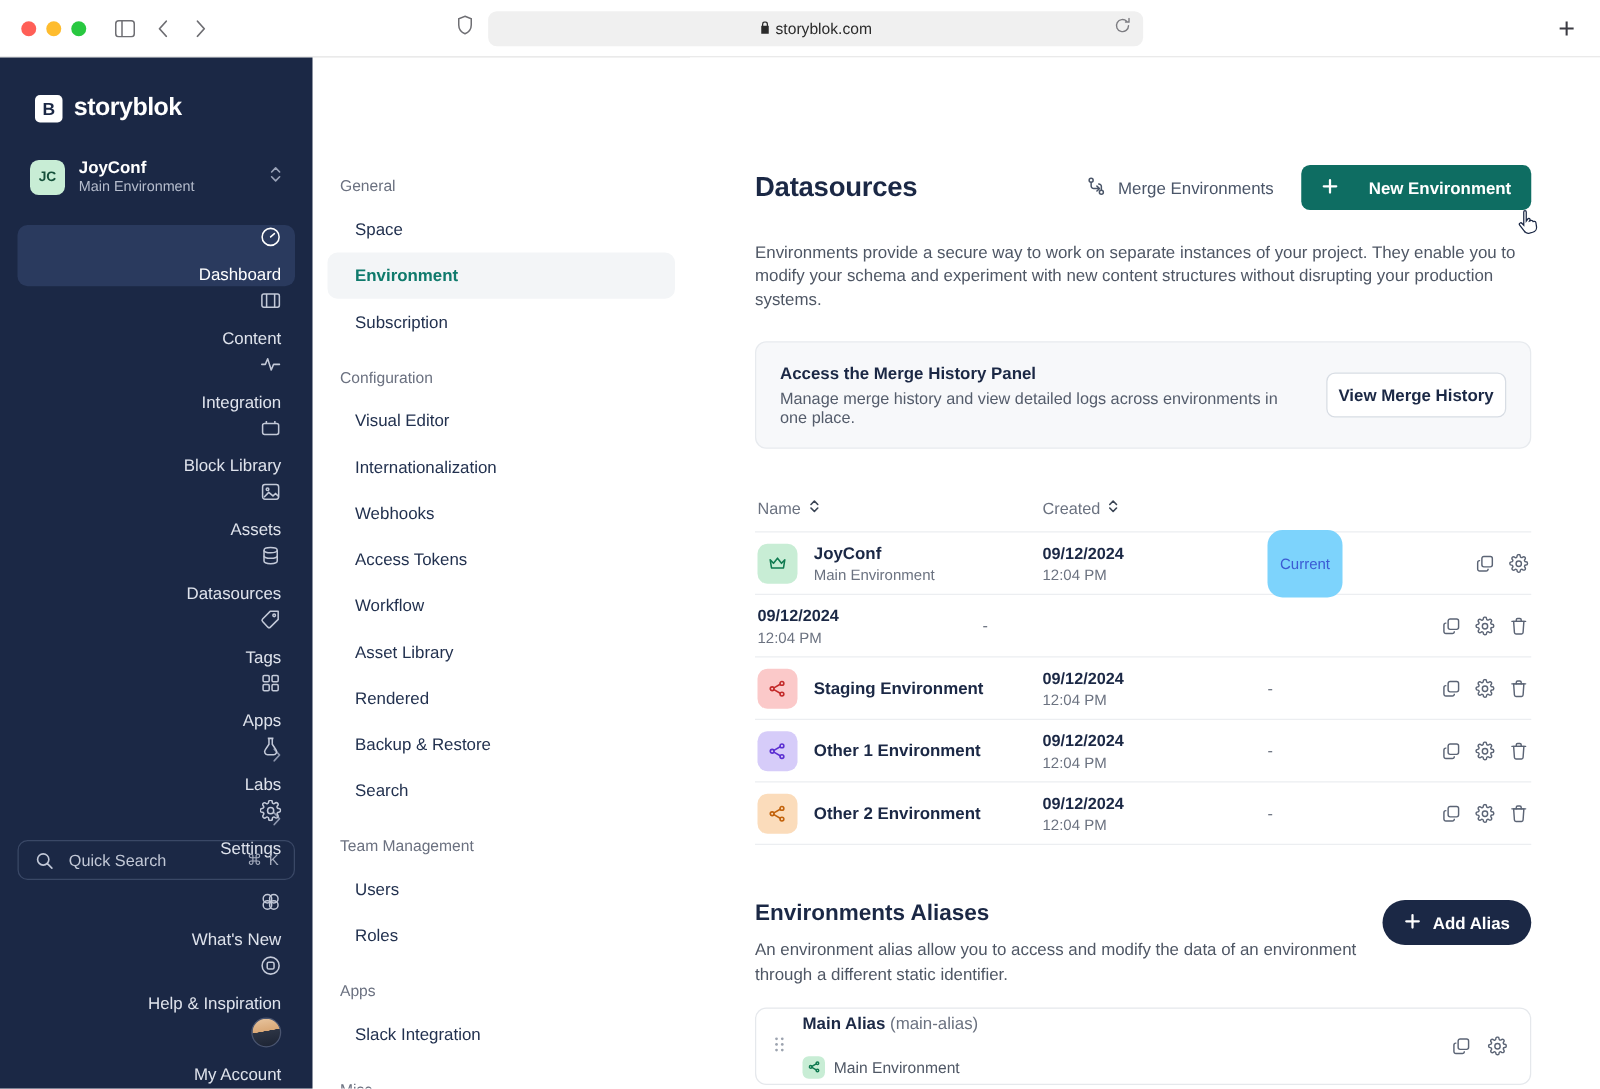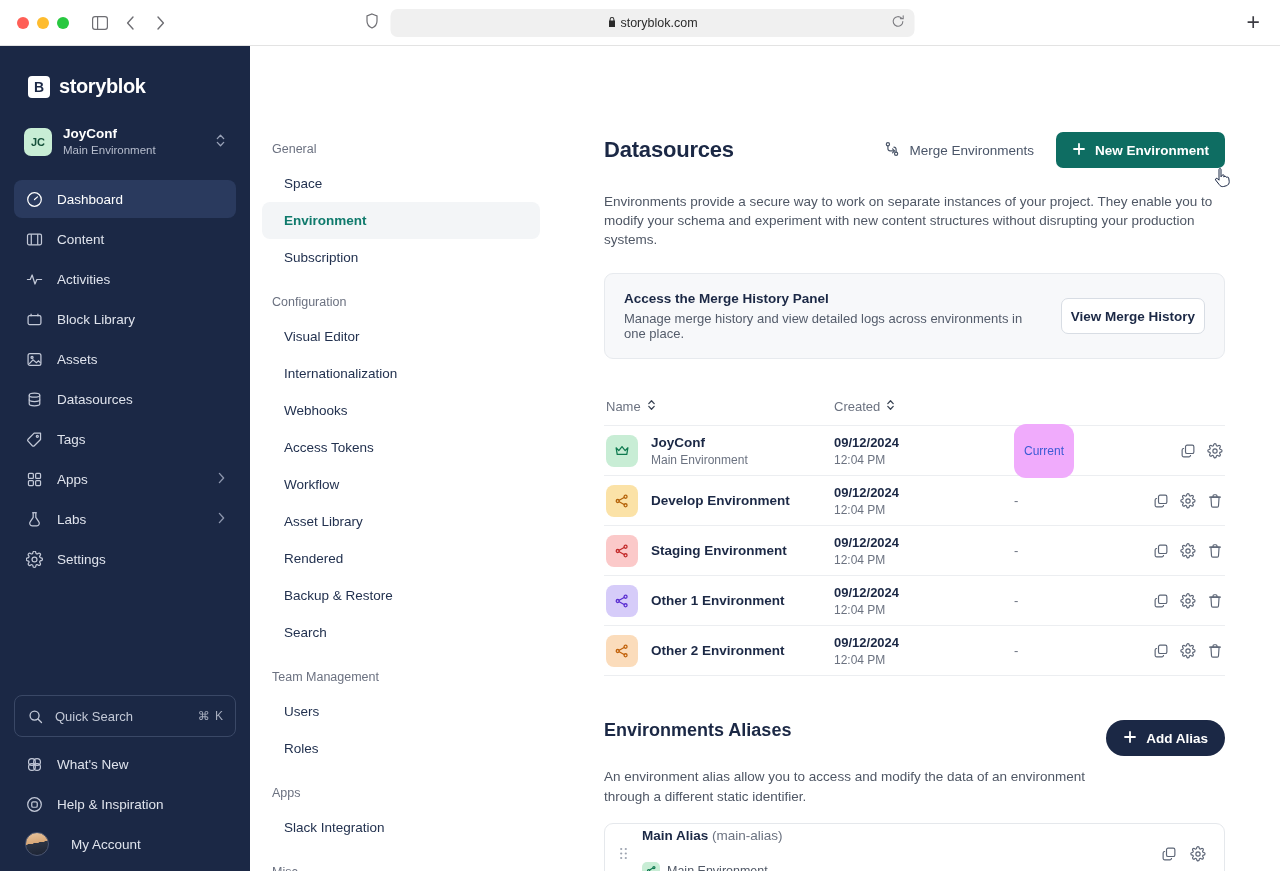--- a/index.html
+++ b/index.html
@@ -81,34 +81,34 @@
     display: flex; align-items: center; justify-content: center;
     flex-shrink: 0;
   }
   .space-texts { flex: 1; min-width: 0; }
   .space-name { font-size: 13.5px; font-weight: 700; line-height: 1.25; }
   .space-sub { font-size: 11.5px; color: #b6bdcd; line-height: 1.3; }
   .chev-updown { color: #9aa3b8; flex-shrink: 0; }
 
   .nav { padding: 0 14px; }
   .nav-item {
-    height: 38px; border-radius: 8px;
-    display: flex; align-items: center; gap: 14px;
+    height: 49px; border-radius: 8px;
+    display: flex; align-items: flex-end; gap: 14px;
     padding: 0 11px; cursor: pointer;
-    font-size: 13.5px; color: #dfe3ec; margin-bottom: 2px;
+    font-size: 13.5px; color: #dfe3ec; margin-bottom: 2px; flex-direction: column;
   }
   .nav-item.active { background: #2a3a5e; color: #ffffff; }
   .nav-ico { width: 18px; height: 18px; display: flex; align-items: center; justify-content: center; flex-shrink: 0; color: #c3c9d8; }
   .nav-item.active .nav-ico { color: #ffffff; }
   .nav-label { flex: 1; }
   .nav-chev { color: #8d96ad; }
 
   .sidebar-bottom { position: absolute; left: 0; right: 0; bottom: 0; padding: 0 14px 6px 14px; }
   .quick-search {
-    height: 42px; border: 1px solid #3a4866; border-radius: 8px;
+    height: 32px; border: 1px solid #3a4866; border-radius: 8px;
     display: flex; align-items: center; gap: 11px; padding: 0 11px;
     cursor: text; margin-bottom: 8px;
   }
   .qs-text { font-size: 13px; color: #c2c8d6; flex: 1; }
   .qs-kbd { font-size: 12px; color: #a6adbe; letter-spacing: 1px; }
   .avatar-photo {
     width: 24px; height: 24px; border-radius: 50%;
     background: linear-gradient(170deg,#e8c59f 0%,#d9a877 45%,#2c3444 46%,#1c2333 100%);
     flex-shrink: 0; border: 1px solid #4a5570;
   }
@@ -137,21 +137,21 @@
   }
   .page-head { display: flex; align-items: center; gap: 18px; margin-bottom: 24px; }
   .page-title { font-size: 22px; font-weight: 700; color: #1b2845; flex: 1; letter-spacing: -0.2px; }
   .ghost-btn {
     display: flex; align-items: center; gap: 9px;
     font-size: 13.5px; color: #4a5568; cursor: pointer;
     padding: 6px 4px; background: none; border: none;
     font-family: inherit;
   }
   .primary-btn {
-    display: flex; align-items: center; gap: 9px;
+    display: flex; align-items: center; gap: 24px;
     background: #0e6d62; color: #fff; border: none;
     height: 36px; padding: 0 16px; border-radius: 7px;
     font-size: 13.5px; font-weight: 600; cursor: pointer;
     font-family: inherit; position: relative;
   }
   .cursor-pointer {
     position: absolute; right: -6px; bottom: -20px;
     width: 17px; height: 20px;
   }
 
@@ -190,30 +190,30 @@
     width: 32px; height: 32px; border-radius: 8px; flex-shrink: 0;
     display: flex; align-items: center; justify-content: center;
   }
   .env-title { font-size: 13.5px; font-weight: 700; color: #1b2845; line-height: 1.3; }
   .env-sub { font-size: 12px; color: #6b7280; line-height: 1.35; }
   .row-created { width: 180px; }
   .cr-date { font-size: 13px; font-weight: 700; color: #1b2845; line-height: 1.35; }
   .cr-time { font-size: 12px; color: #6b7280; line-height: 1.35; }
   .row-status { flex: 1; font-size: 13px; color: #6b7280; }
   .badge {
-    display: inline-block; background: #f0abfc; color: #3b5bd4;
+    display: inline-block; background: #7dd3fc; color: #3b5bd4;
     font-size: 12px; padding: 20px 10px; border-radius: 12px;
   }
   .row-actions { display: flex; align-items: center; gap: 11px; }
   .act { color: #5b6475; cursor: pointer; display: flex; }
 
   
   .alias-head { display: flex; align-items: flex-start; margin-top: 44px; gap: 20px; }
   .alias-head-left { flex: 1; }
-  .alias-title { font-size: 18px; font-weight: 700; color: #1b2845; margin-bottom: 26px; }
+  .alias-title { font-size: 18px; font-weight: 700; color: #1b2845; margin-bottom: 9px; }
   .alias-desc { font-size: 13.5px; color: #4f5765; line-height: 1.42; max-width: 512px; }
   .dark-btn {
     background: #1b2845; color: #fff; border: none; border-radius: 18px;
     height: 36px; padding: 0 17px; font-size: 13.5px; font-weight: 600;
     display: flex; align-items: center; gap: 9px; cursor: pointer;
     font-family: inherit; flex-shrink: 0;
   }
   .alias-card {
     border: 1px solid #e5e8ec; border-radius: 9px;
     height: 62px; display: flex; align-items: center;
@@ -323,21 +323,21 @@
             </svg>
         </span>
         <span class="nav-label">Content</span>
       </div>
       <div class="nav-item">
         <span class="nav-ico">
           <svg width="17" height="17" viewBox="0 0 18 18" fill="none" stroke="currentColor" stroke-width="1.3" stroke-linecap="round" stroke-linejoin="round">
               <polyline points="1.5,9 4.5,9 6.5,4.2 9.5,13.8 11.5,9 16.5,9"></polyline>
             </svg>
         </span>
-        <span class="nav-label">Activities</span>
+        <span class="nav-label">Integration</span>
       </div>
       <div class="nav-item">
         <span class="nav-ico">
           <svg width="17" height="17" viewBox="0 0 18 18" fill="none" stroke="currentColor" stroke-width="1.3">
               <rect x="2.2" y="5" width="13.6" height="9.4" rx="1.6"></rect>
               <line x1="5.4" y1="3" x2="5.4" y2="5.6"></line>
               <line x1="12.6" y1="3" x2="12.6" y2="5.6"></line>
             </svg>
         </span>
         <span class="nav-label">Block Library</span>
@@ -569,32 +569,20 @@
         <span class="act">
           <svg width="16" height="16" viewBox="0 0 18 18" fill="none" stroke="currentColor" stroke-width="1.3">
               <circle cx="9" cy="9" r="2.4"></circle>
               <path d="M14.3 10.9a1.2 1.2 0 0 0 .24 1.32l.04.04a1.45 1.45 0 1 1-2.05 2.05l-.04-.04a1.2 1.2 0 0 0-1.32-.24 1.2 1.2 0 0 0-.73 1.1v.12a1.45 1.45 0 0 1-2.9 0v-.06a1.2 1.2 0 0 0-.78-1.1 1.2 1.2 0 0 0-1.32.24l-.04.04a1.45 1.45 0 1 1-2.05-2.05l.04-.04a1.2 1.2 0 0 0 .24-1.32 1.2 1.2 0 0 0-1.1-.73h-.12a1.45 1.45 0 0 1 0-2.9h.06a1.2 1.2 0 0 0 1.1-.78 1.2 1.2 0 0 0-.24-1.32l-.04-.04a1.45 1.45 0 1 1 2.05-2.05l.04.04a1.2 1.2 0 0 0 1.32.24h.06a1.2 1.2 0 0 0 .73-1.1v-.12a1.45 1.45 0 0 1 2.9 0v.06a1.2 1.2 0 0 0 .73 1.1 1.2 1.2 0 0 0 1.32-.24l.04-.04a1.45 1.45 0 1 1 2.05 2.05l-.04.04a1.2 1.2 0 0 0-.24 1.32v.06a1.2 1.2 0 0 0 1.1.73h.12a1.45 1.45 0 0 1 0 2.9h-.06a1.2 1.2 0 0 0-1.1.73z"></path>
             </svg>
         </span>
       </div>
     </div>
 
     <div class="row">
-      <div class="row-name">
-        <span class="env-chip" style="background:#fbe2a7;color:#b5630a">
-          <svg width="16" height="16" viewBox="0 0 18 18" fill="none" stroke="currentColor" stroke-width="1.45" stroke-linecap="round" stroke-linejoin="round">
-              <circle cx="4.2" cy="9" r="1.7"></circle>
-              <circle cx="13" cy="4.2" r="1.7"></circle>
-              <circle cx="13" cy="13.8" r="1.7"></circle>
-              <line x1="5.8" y1="8.2" x2="11.4" y2="5"></line>
-              <line x1="5.8" y1="9.8" x2="11.4" y2="13"></line>
-            </svg>
-        </span>
-        <span class="env-title">Develop Environment</span>
-      </div>
       <div class="row-created">
         <span class="cr-date" style="display:block">09/12/2024</span>
         <span class="cr-time" style="display:block">12:04 PM</span>
       </div>
       <div class="row-status">-</div>
       <div class="row-actions">
         <span class="act">
             <svg width="16" height="16" viewBox="0 0 18 18" fill="none" stroke="currentColor" stroke-width="1.3">
               <rect x="6.2" y="2.4" width="9.4" height="9.4" rx="1.8"></rect>
               <path d="M11.8 13.4v.4a1.8 1.8 0 0 1-1.8 1.8H4.2a1.8 1.8 0 0 1-1.8-1.8V8a1.8 1.8 0 0 1 1.8-1.8h.4"></path>

